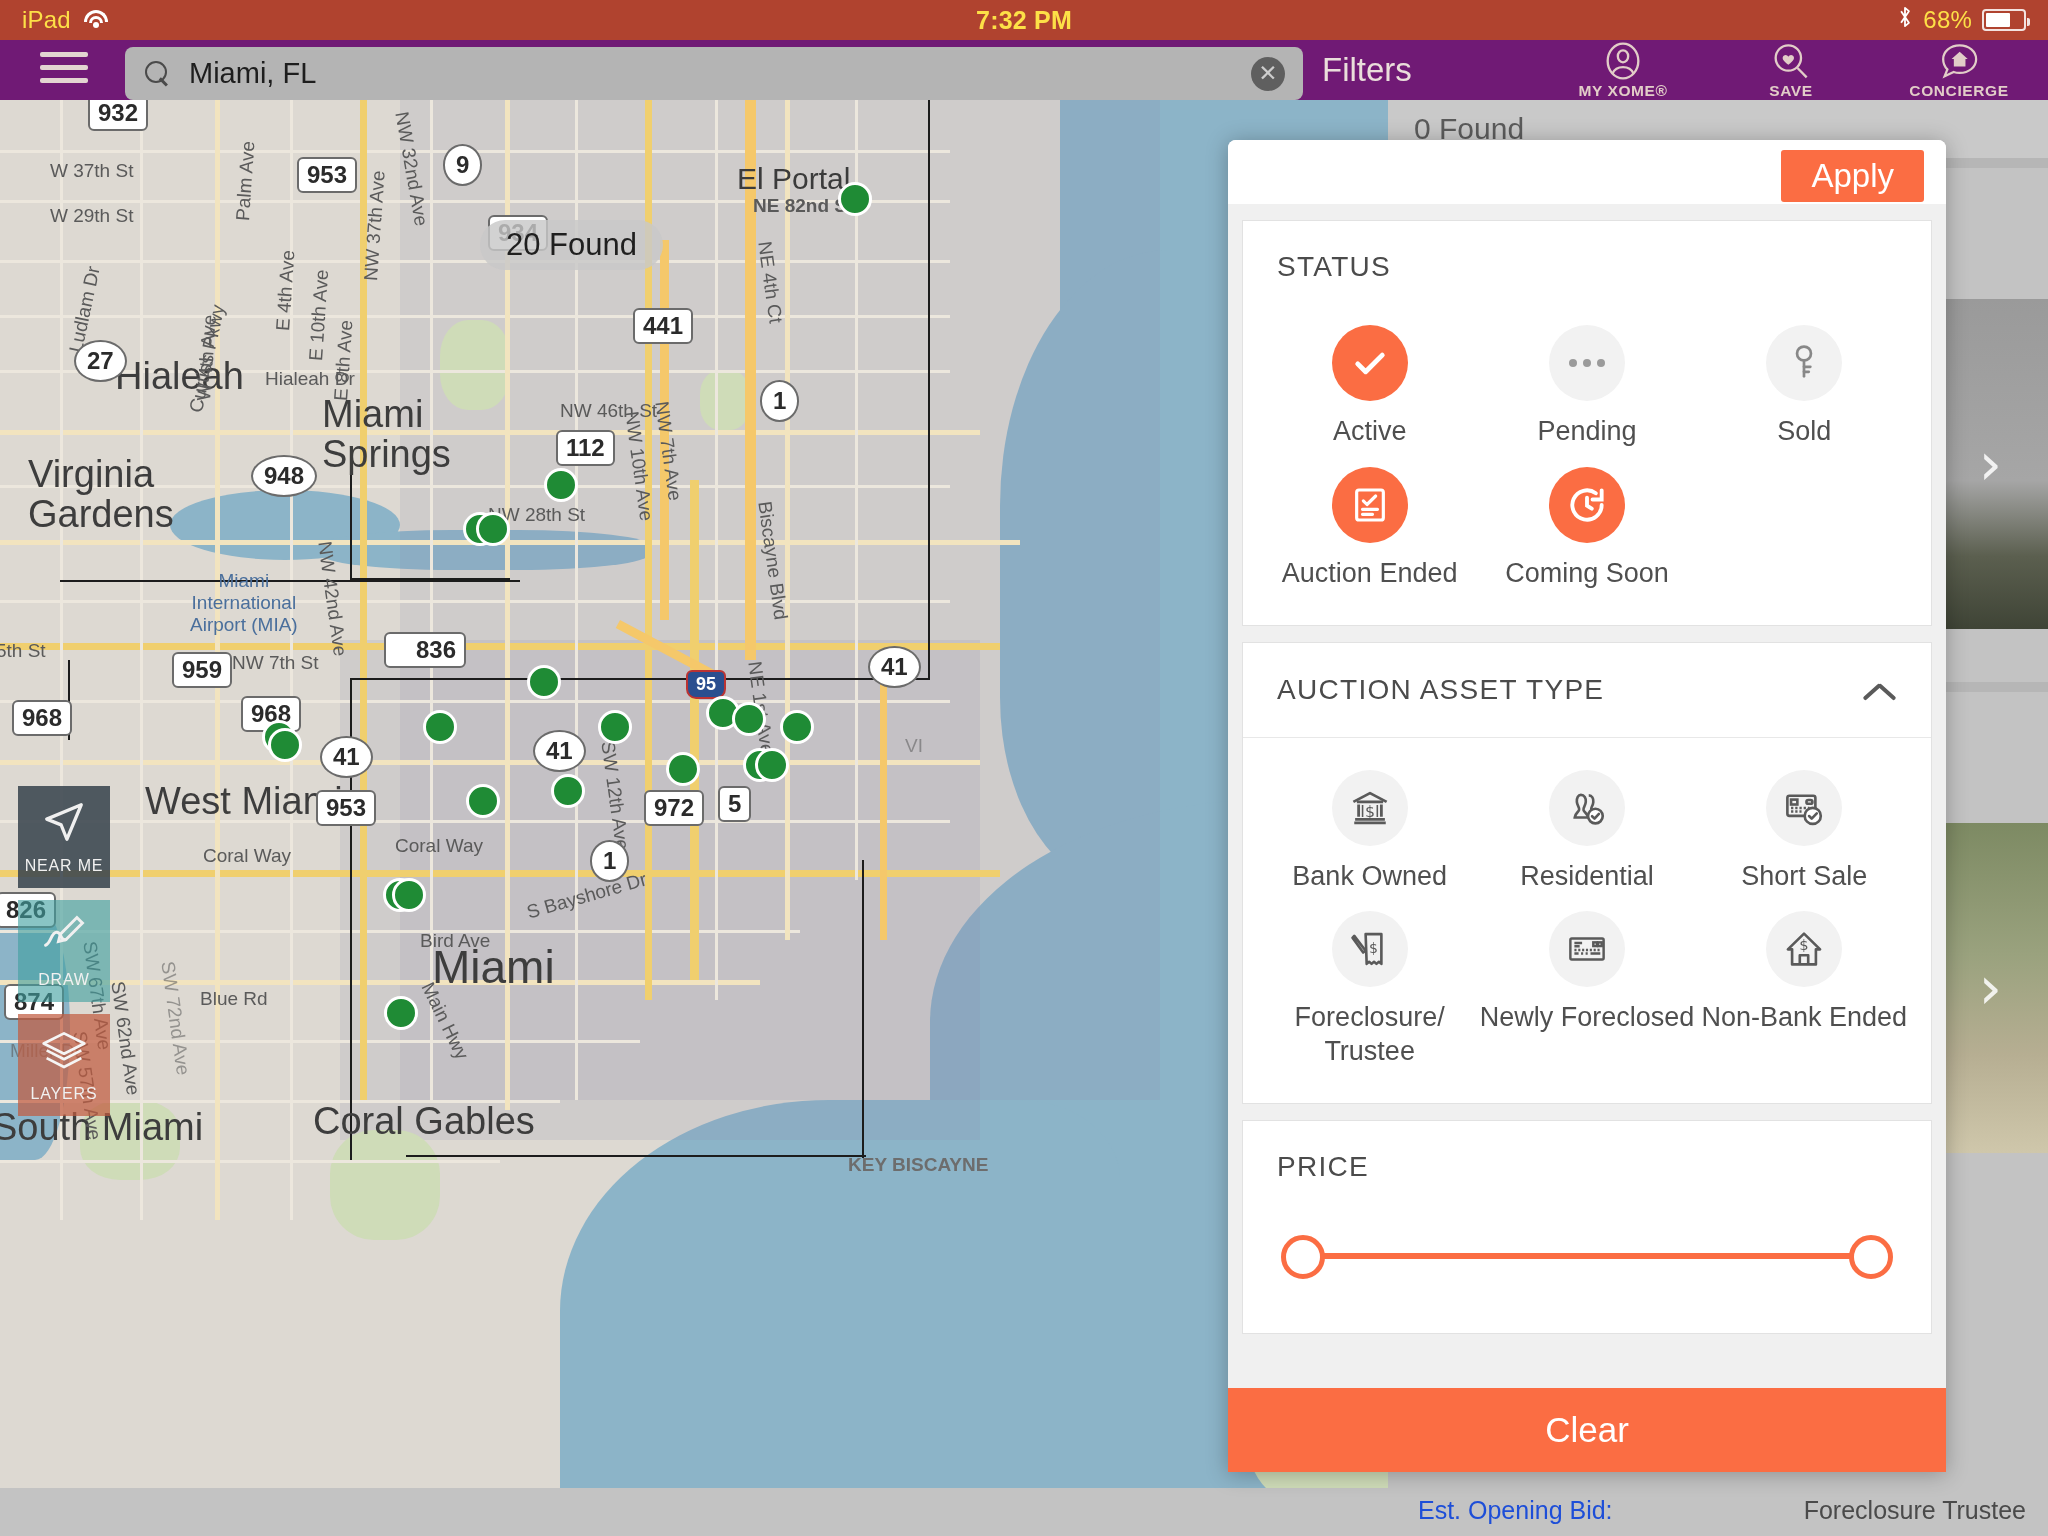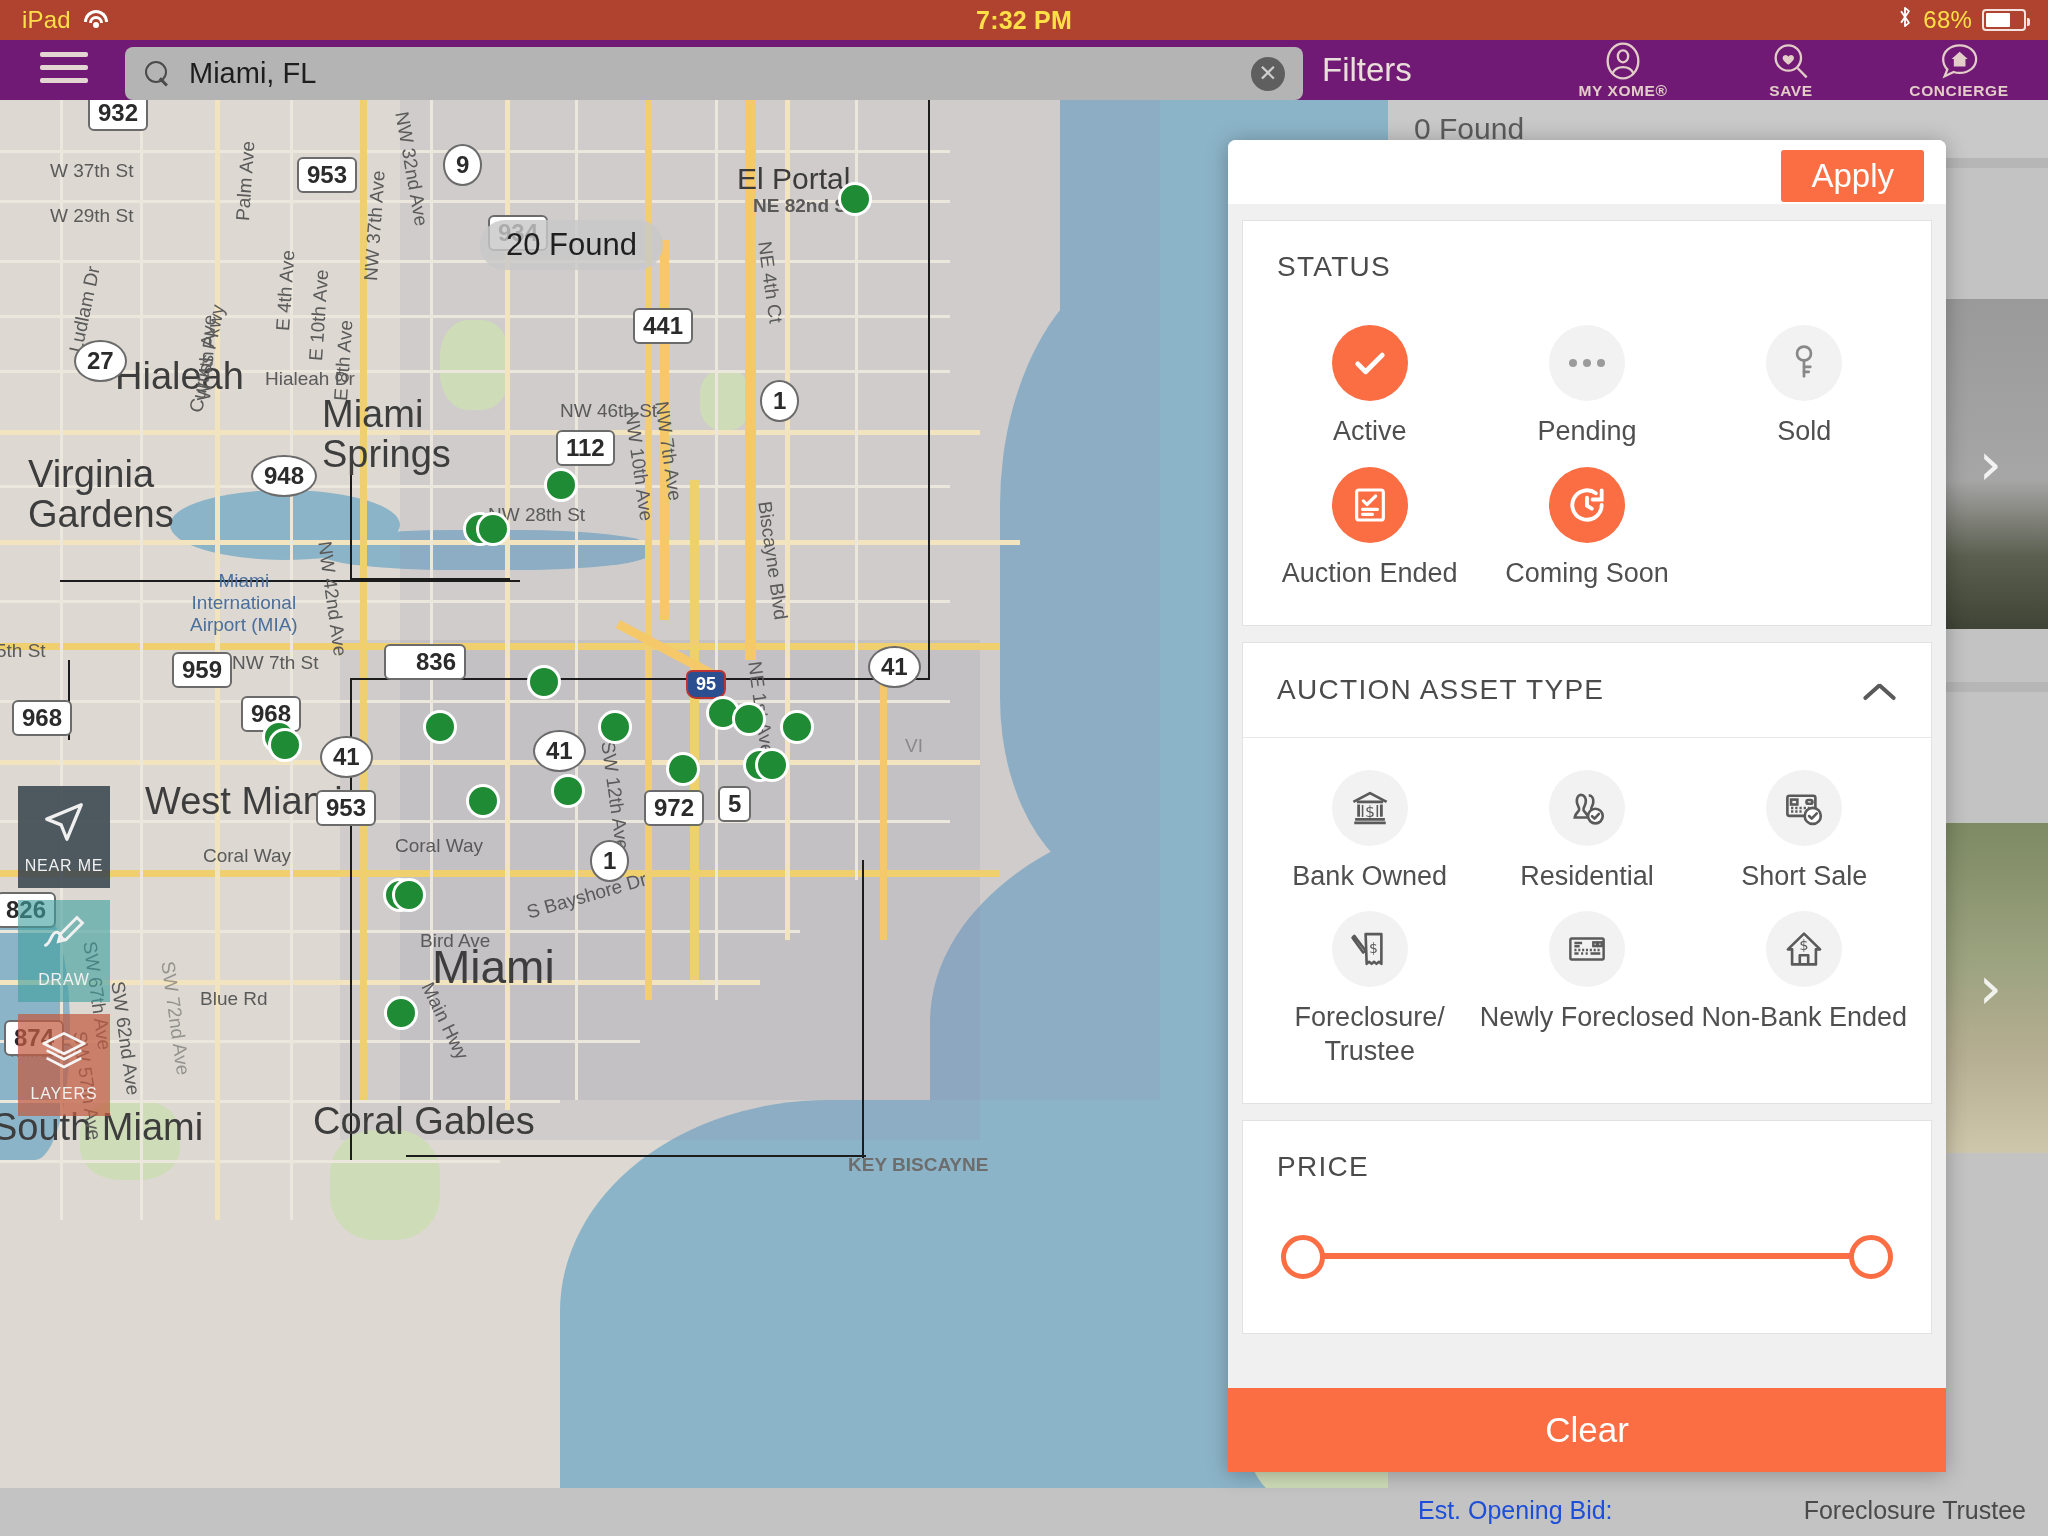--- a/index.html
+++ b/index.html
@@ -278,33 +278,33 @@
 
     <div class="shield" style="left:88px;top:-5px;">932</div>
     <div class="shield" style="left:297px;top:57px;">953</div>
     <div class="shield round" style="left:443px;top:44px;">9</div>
     <div class="shield" style="left:488px;top:115px;">934</div>
     <div class="shield round" style="left:74px;top:240px;">27</div>
     <div class="shield" style="left:633px;top:208px;">441</div>
     <div class="shield round" style="left:760px;top:280px;">1</div>
     <div class="shield" style="left:556px;top:330px;">112</div>
     <div class="shield round" style="left:251px;top:355px;">948</div>
-    <div class="shield" style="left:384px;top:544px;padding-left:30px;">836</div>
+    <div class="shield" style="left:384px;top:532px;padding-left:30px;">836</div>
     <div class="shield" style="left:172px;top:552px;">959</div>
     <div class="shield" style="left:12px;top:600px;">968</div>
     <div class="shield" style="left:241px;top:596px;">968</div>
     <div class="shield round" style="left:320px;top:636px;">41</div>
     <div class="shield round" style="left:533px;top:630px;">41</div>
     <div class="shield round" style="left:868px;top:546px;">41</div>
     <div class="shield" style="left:316px;top:690px;">953</div>
     <div class="shield" style="left:644px;top:690px;">972</div>
     <div class="shield" style="left:718px;top:686px;">5</div>
     <div class="shield round" style="left:590px;top:740px;">1</div>
     <div class="shield" style="left:-4px;top:792px;">826</div>
-    <div class="shield" style="left:4px;top:920px;">874</div>
+    <div class="shield" style="left:4px;top:884px;">874</div>
     <div class="shield i95" style="left:686px;top:570px;">95</div>
 
     <div class="pin" style="left:838px;top:82px;"></div>
     <div class="pin" style="left:544px;top:368px;"></div>
     <div class="pin" style="left:463px;top:412px;"></div>
     <div class="pin" style="left:476px;top:412px;"></div>
     <div class="pin" style="left:527px;top:565px;"></div>
     <div class="pin" style="left:423px;top:610px;"></div>
     <div class="pin" style="left:598px;top:610px;"></div>
     <div class="pin" style="left:706px;top:596px;"></div>

